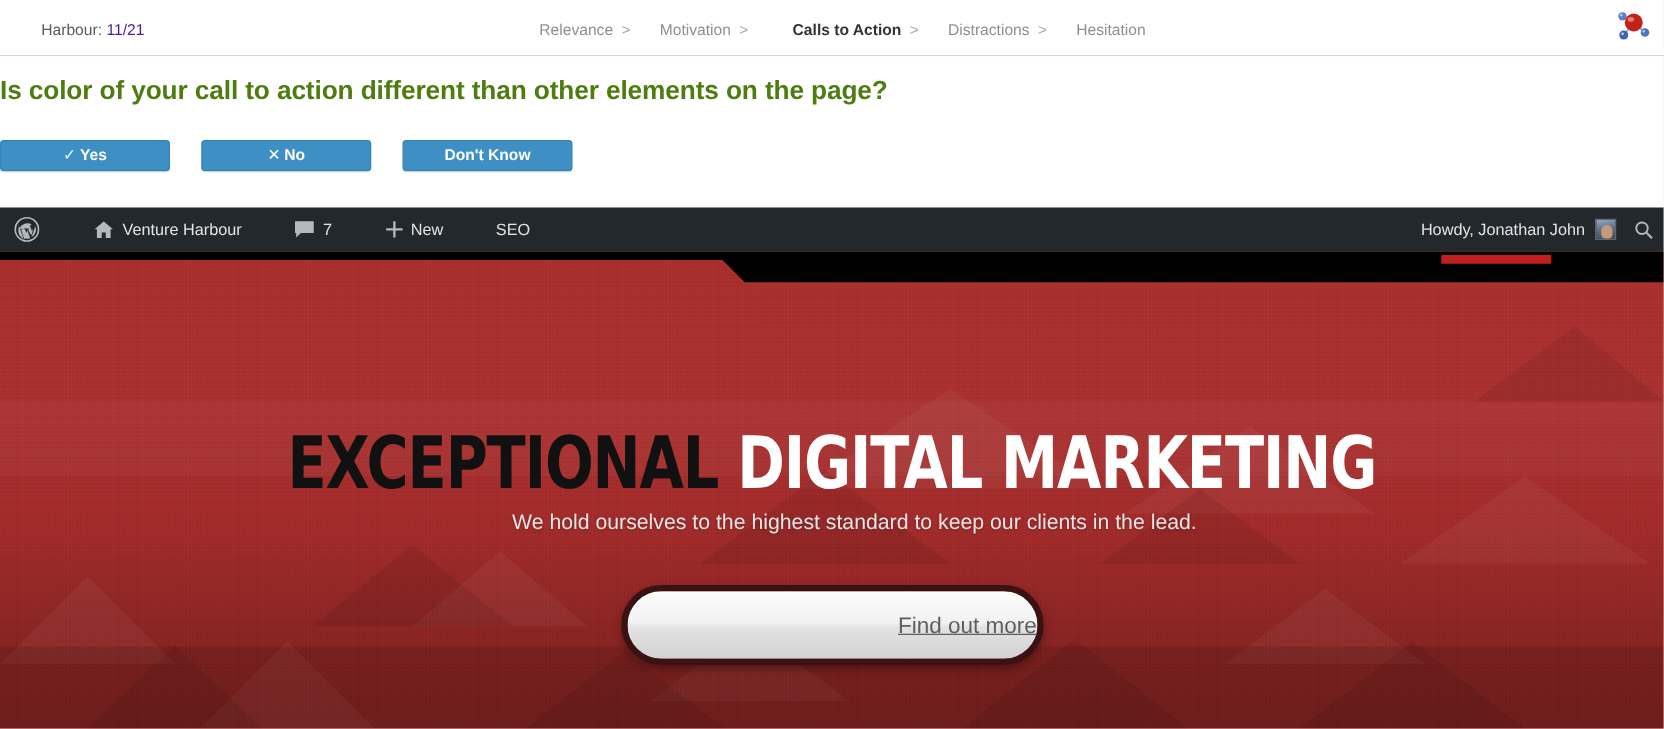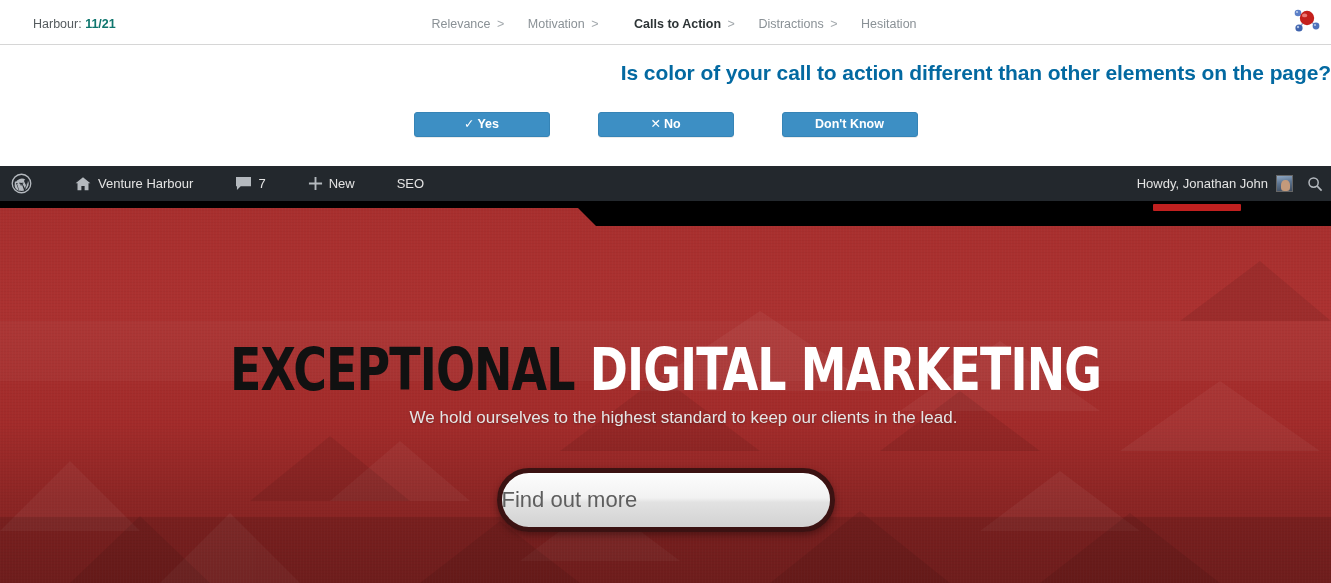--- a/index.html
+++ b/index.html
@@ -18,21 +18,21 @@
     background: #ffffff;
     border-bottom: 1px solid #d6d6d6;
   }
   .progress-label {
     position: absolute;
     left: 33px; top: 17px;
     font-size: 12.5px;
     color: #555b5e;
     white-space: nowrap;
   }
-  .progress-label b { color: #0f766e; font-weight: bold; }
+  .progress-label b { color: #4c1d95; font-weight: normal; }
 
   .breadcrumb {
     position: absolute;
     left: 0; right: 0; top: 17px;
     text-align: center;
     font-size: 12.5px;
     color: #8a9196;
     white-space: nowrap;
   }
   .breadcrumb .crumb { color: #8a9196; margin-left: 17px; }
@@ -48,33 +48,31 @@
   
   .question-block {
     position: relative;
     width: 1331px;
     height: 121px;
     background: #ffffff;
   }
   .question-title {
     position: absolute;
     top: 16px; left: 0; right: 0;
-    text-align: right;
+    text-align: left;
     font-size: 21px;
     font-weight: bold;
-    color: #0369a1;
+    color: #4d7c0f;
     letter-spacing: -0.1px;
-    padding-left: 30px;
   }
   .answer-row {
     position: absolute;
     top: 67px; left: 0; right: 0;
     display: flex;
-    justify-content: center;
-    gap: 48px;
+    gap: 25px;
   }
   .answer-btn {
     height: 25px;
     min-width: 136px;
     padding: 0 16px;
     background: #3d8fc4;
     border: 1px solid #3684b6;
     border-radius: 3px;
     color: #ffffff;
     font-size: 12.5px;
@@ -234,26 +232,27 @@
     position: absolute;
     top: 474px; left: 0; right: 0;
     display: flex; justify-content: center;
   }
   .cta-button {
     width: 338px; height: 64px;
     border-radius: 34px;
     border: 5px solid #3b1212;
     background: linear-gradient(180deg, #fdfdfd 0%, #f2f2f2 46%, #e2e2e2 54%, #d2d2d2 100%);
     color: #5e5e5e;
-    font-size: 22px;
+    font-size: 18px;
     line-height: 54px;
-    text-align: left;
+    text-align: right;
     cursor: pointer;
     box-shadow: 0 3px 7px rgba(0,0,0,0.35), inset 0 1px 0 rgba(255,255,255,0.9);
     white-space: nowrap;
+    text-decoration: underline;
   }
   
   .banner-content .subhead { top: 207px; }
   .banner-content .cta-wrap { top: 267px; }
   .banner-content .headline { top: 140px; }
 </style>
 </head>
 <body>
 
 <div class="survey-header">

